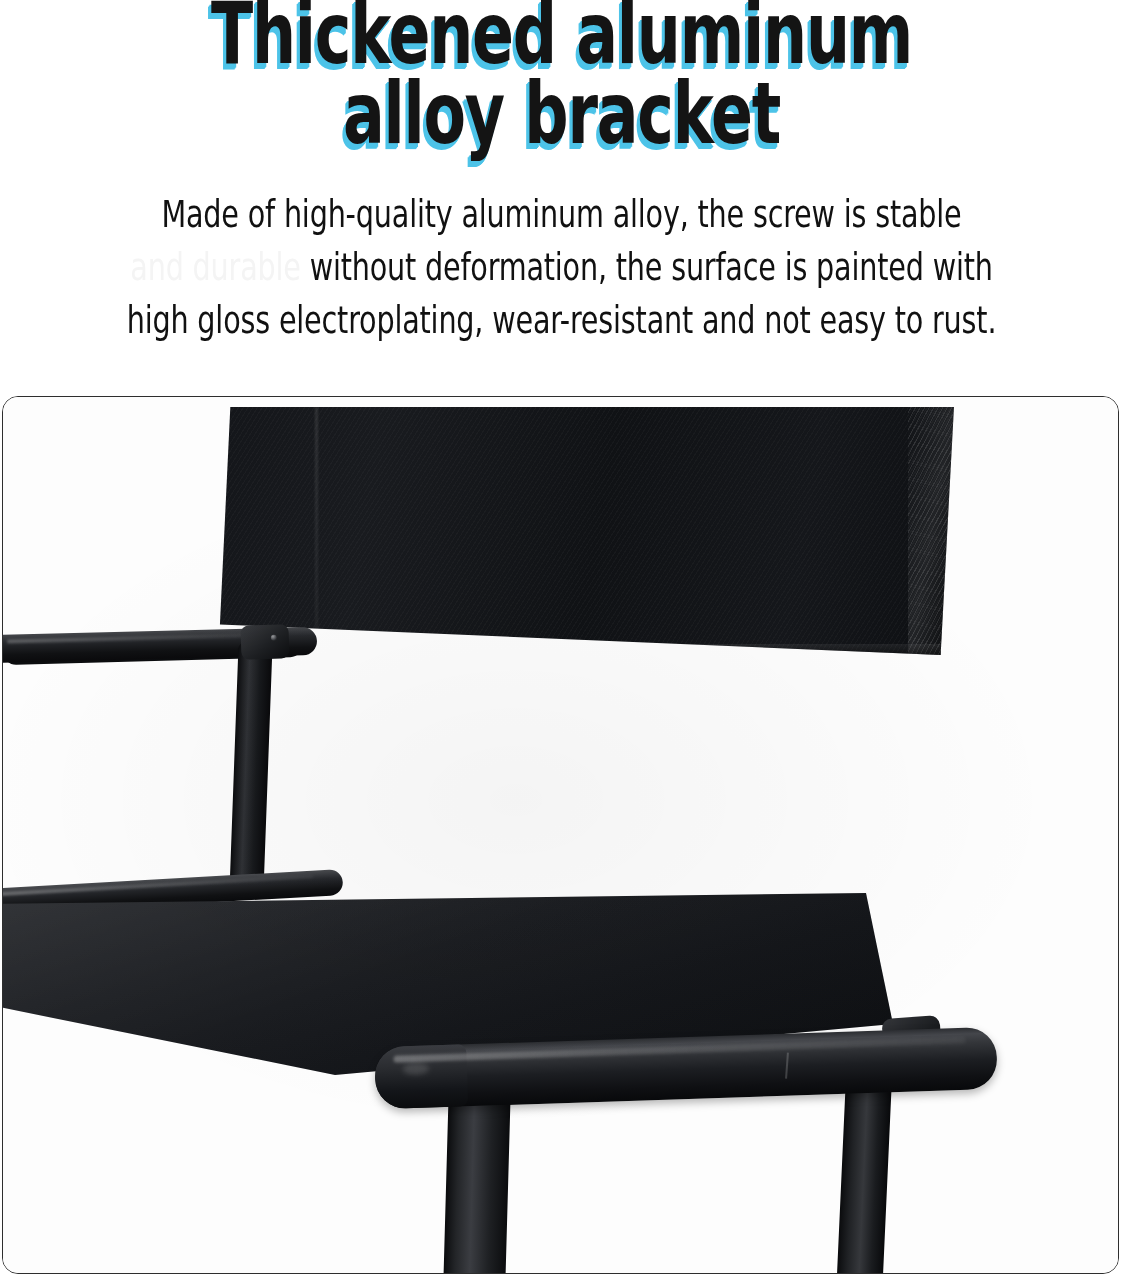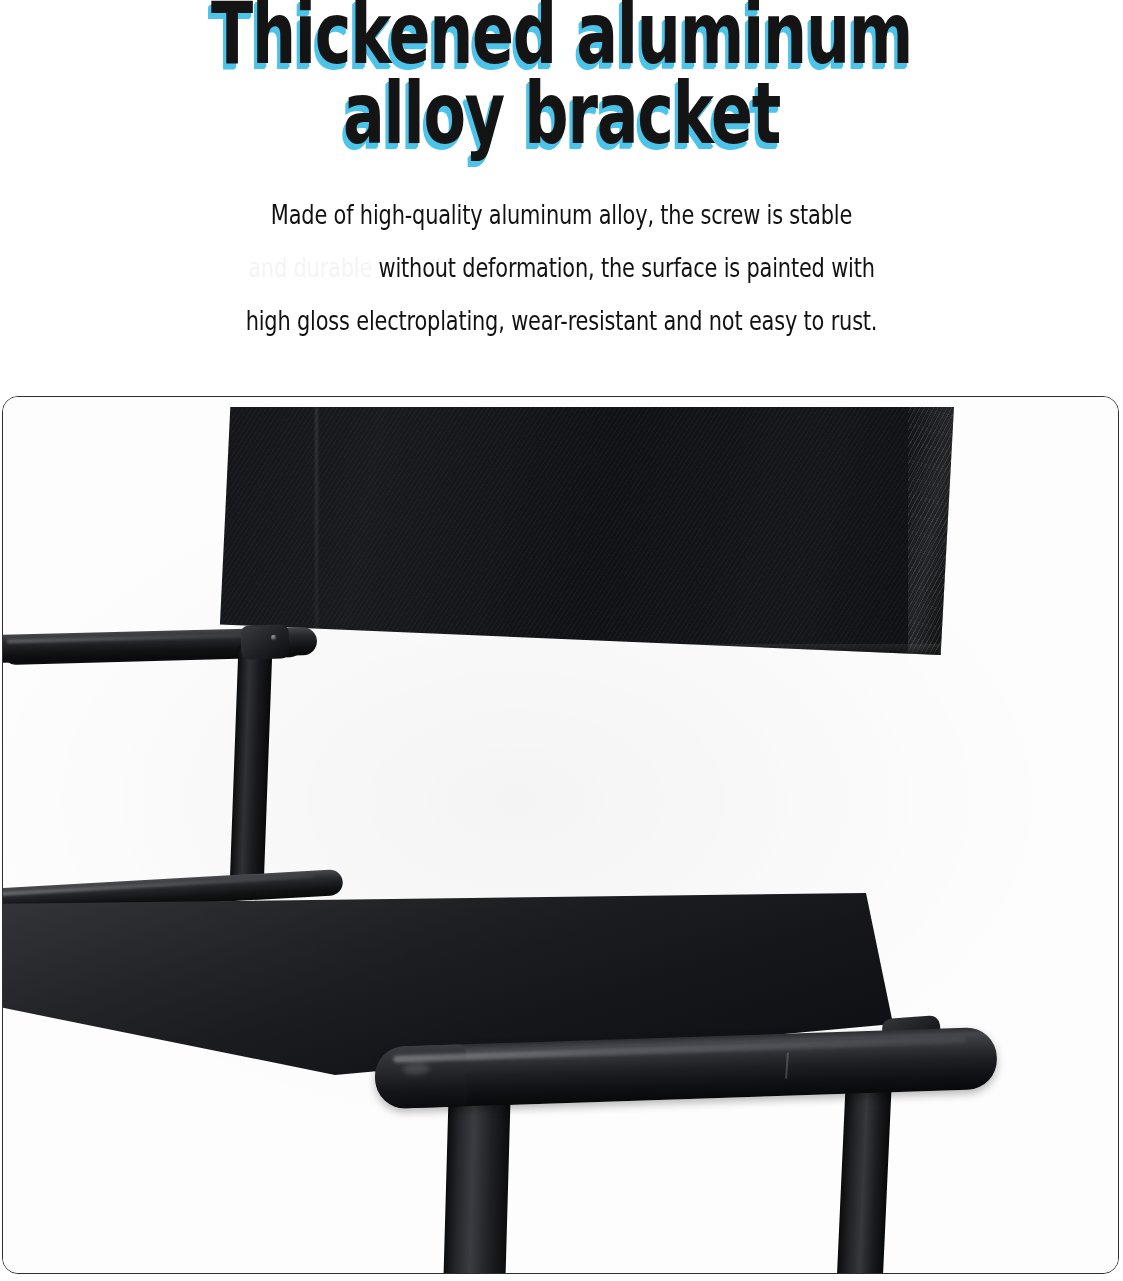--- a/index.html
+++ b/index.html
@@ -45,21 +45,21 @@
   }
 
   
   .desc {
     position: absolute;
     left: 0;
     top: 188px;
     width: 1123px;
     text-align: center;
     font-family: "DejaVu Sans Condensed", "Liberation Sans Narrow", "Liberation Sans", sans-serif;
-    font-size: 27px;
+    font-size: 37px;
     font-weight: 400;
     line-height: 53px;
     color: #111111;
     letter-spacing: -0.2px;
   }
   .desc-line {
     display: block;
     transform: scaleX(0.86);
     transform-origin: center center;
     white-space: nowrap;

